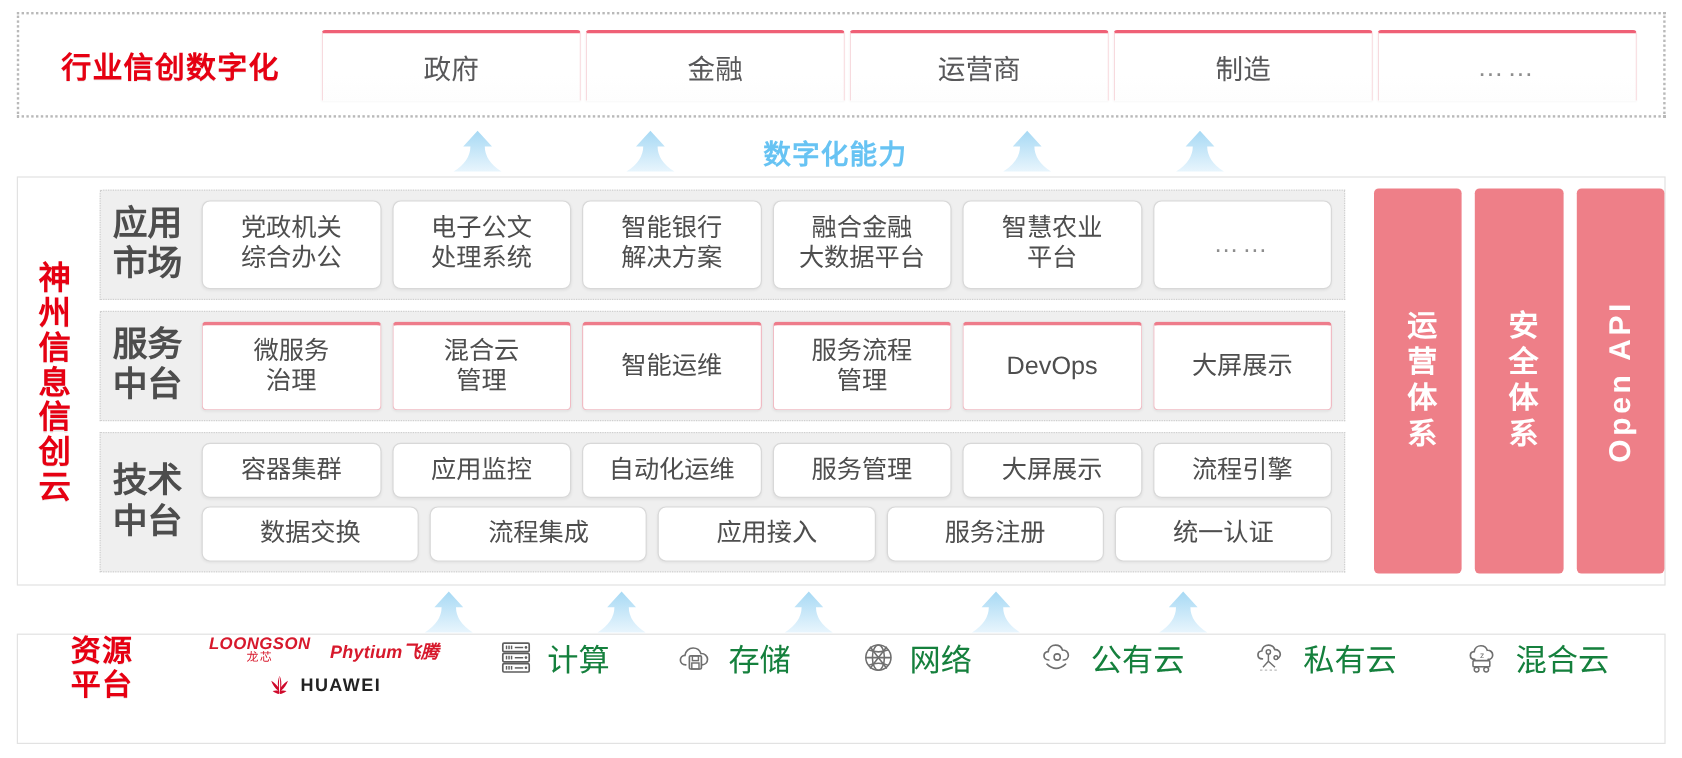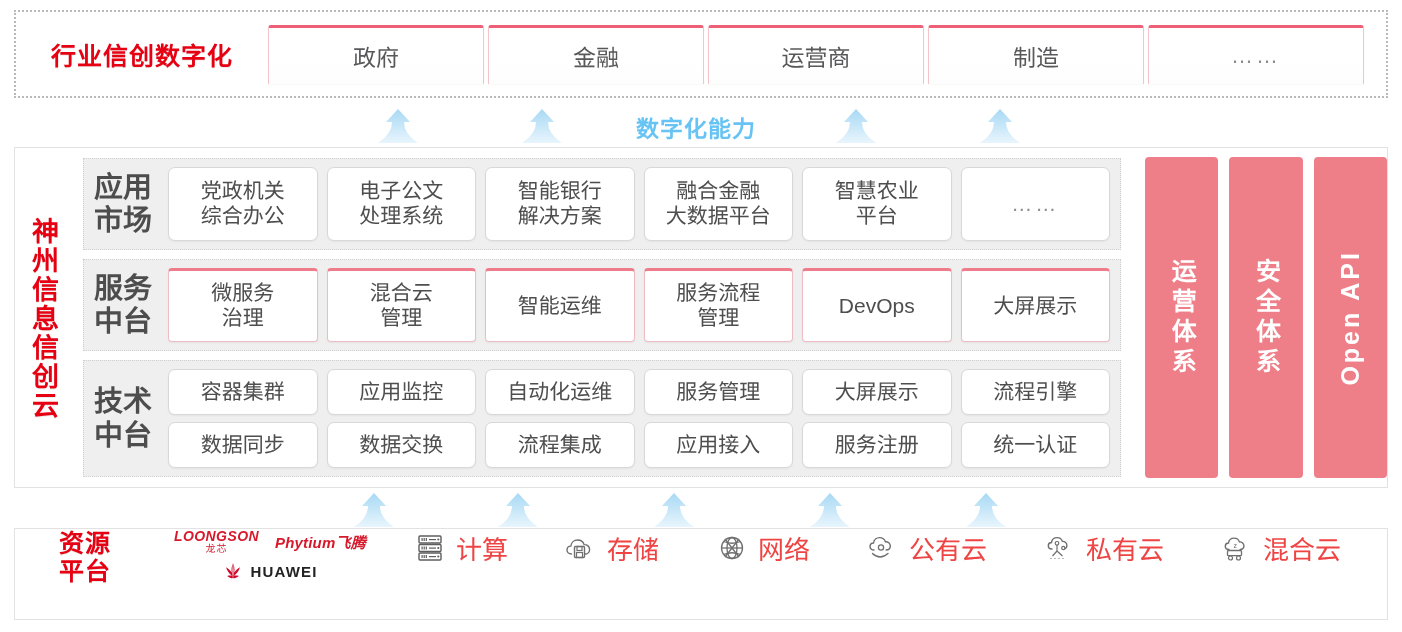--- a/index.html
+++ b/index.html
@@ -148,21 +148,21 @@
     font-size:15px;font-weight:bold;color:#d7192c;font-style:italic;letter-spacing:.2px;
   }
   .logo-huawei{display:flex;align-items:center;gap:6px;}
   .logo-huawei .hw-txt{font-size:15px;font-weight:bold;color:#222;letter-spacing:1.2px;}
 
   .res-items{
     flex:1;display:flex;align-items:center;justify-content:space-around;
     padding-right:18px;
   }
   .res-item{display:flex;align-items:center;gap:9px;}
-  .res-item .lbl{font-size:26px;color:#ef4444;}
+  .res-item .lbl{font-size:26px;color:#15803d;}
   .res-icon{width:34px;height:34px;display:block;}
 </style>
 </head>
 <body>
 
 <div class="canvas">
 
   <div class="industry-band">
     <div class="industry-title red-title">行业信创数字化</div>
     <div class="industry-cards">
@@ -292,23 +292,20 @@
               <span class="ln">服务管理</span>
               </div>
             <div class="card">
               <span class="ln">大屏展示</span>
               </div>
             <div class="card">
               <span class="ln">流程引擎</span>
               </div>
           </div>
           <div class="sub-row">
-            <div class="card">
-              <span class="ln">数据同步</span>
-              </div>
             <div class="card">
               <span class="ln">数据交换</span>
               </div>
             <div class="card">
               <span class="ln">流程集成</span>
               </div>
             <div class="card">
               <span class="ln">应用接入</span>
               </div>
             <div class="card">

